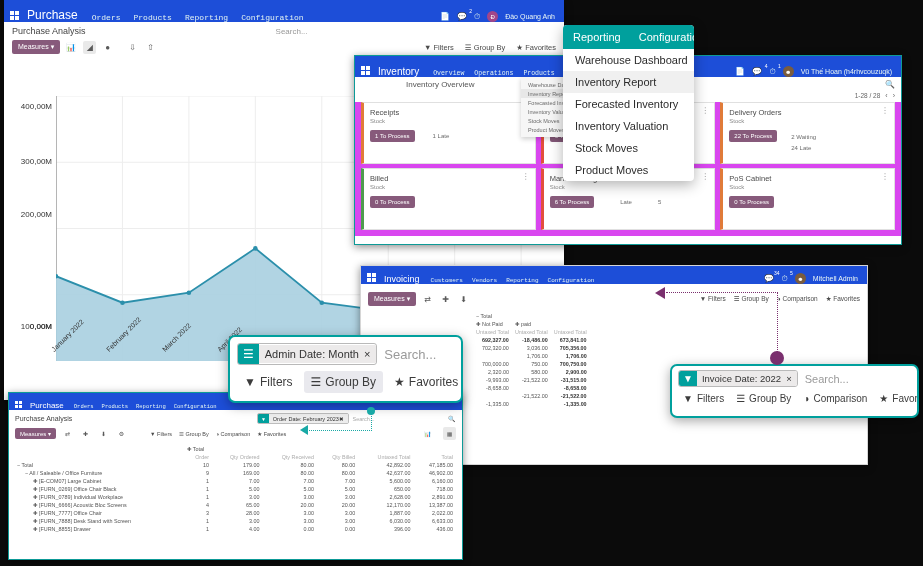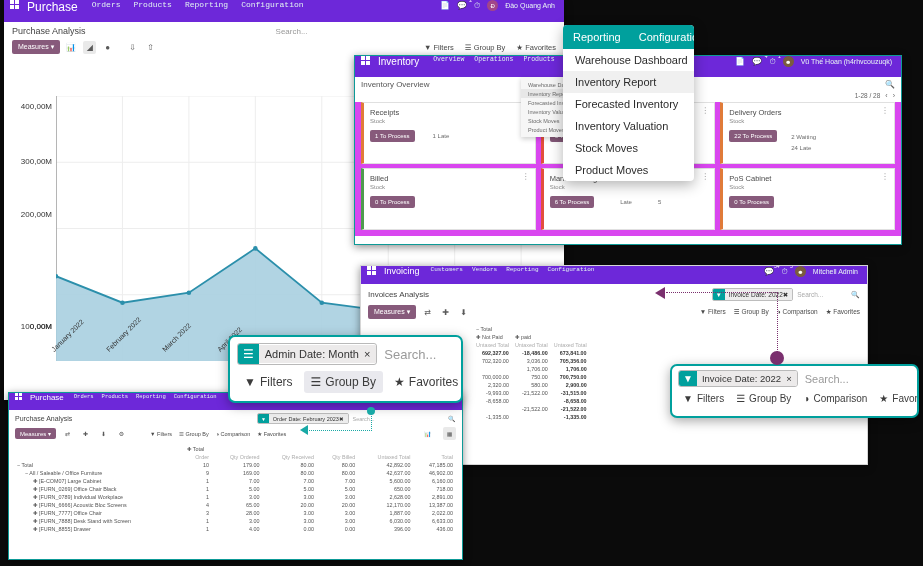--- a/index.html
+++ b/index.html
@@ -7,21 +7,21 @@
     margin: 0; padding: 0;
     width: 923px; height: 566px;
     background: #000;
     font-family: "Liberation Sans", sans-serif;
     overflow: hidden;
   }
   #stage { position: relative; width: 923px; height: 566px; background:#0b0b0b; }
 
   
   .win { position: absolute; background:#fff; overflow:hidden; box-shadow: 0 2px 8px rgba(0,0,0,.45); }
-  .navbar { background:#6d28d9; color:#fff; display:flex; align-items:flex-start; height:21px; padding:0 6px; }
+  .navbar { background:#1d4ed8; color:#fff; display:flex; align-items:flex-end; height:21px; padding:0 6px; }
   .grid-icon { display:inline-block; width:11px; height:11px; margin-right:6px; flex:none; }
   .grid-icon i { display:block; float:left; width:4px; height:4px; margin:0 1px 1px 0; background:#fff; }
   .app-name { font-size:12px; font-weight:400; margin-right:14px; white-space:nowrap; }
   .menu-link { font-size:8px; color:#e2f3f2; margin-right:13px; white-space:nowrap;font-family:Liberation Mono, monospace; }
   .nav-right { margin-left:auto; display:flex; align-items:center; gap:7px; padding-right:3px; }
   .nav-ico { position:relative; font-size:8px; color:#d8eceb; }
   .badge { position:absolute; top:-4px; right:-5px; font-size:5px; color:#fff; }
   .avatar { width:11px; height:11px; border-radius:50%; background:#a24689; color:#fff;
             font-size:6px; display:flex; align-items:center; justify-content:center; }
   .avatar.photo { background:#7a5c3e; }
@@ -191,21 +191,21 @@
       <span class="nav-right">
         <span class="nav-ico">📄</span>
         <span class="nav-ico">💬<span class="badge">4</span></span>
         <span class="nav-ico">⏱<span class="badge">1</span></span>
         <span class="avatar photo">☻</span>
         <span class="user-name">Vũ Thế Hoan (h4rhvcouzuqk)</span>
       </span>
     </div>
 
     <div style="display:flex; justify-content:space-between; align-items:center; padding:3px 6px;">
-      <span class="inv-title" style="padding:0;">Inventory Overview</span>
+      <span class="inv-title" style="padding:0;margin-left:45px;">Inventory Overview</span>
       <span style="font-size:8px; color:#777;">🔍</span>
     </div>
     <div style="display:flex; justify-content:flex-end; align-items:center; gap:5px; padding:0 6px 3px 6px;">
       <span style="font-size:6.5px; color:#666;">1-28 / 28</span>
       <span style="font-size:7px; color:#666;">‹</span>
       <span style="font-size:7px; color:#666;">›</span>
     </div>
 
     <div class="inv-body" style="display:flex; gap:5px; padding:0 6px 6px 6px;">
 
@@ -306,34 +306,20 @@
       <span class="menu-link" style="font-size:6px;">Configuration</span>
       <span class="nav-right">
         <span class="nav-ico">💬<span class="badge">34</span></span>
         <span class="nav-ico">⏱<span class="badge">5</span></span>
         <span class="avatar photo">☻</span>
         <span class="user-name">Mitchell Admin</span>
       </span>
     </div>
 
     <div style="padding:4px 7px 0 7px;">
-      <div style="display:flex; align-items:center;">
-        <span class="view-title" style="font-size:8px;">Invoices Analysis</span>
-        <span style="margin-left:auto; display:flex; align-items:center; gap:4px;">
-          <span class="facet">
-            <span class="f-ico">▼</span>
-            <span class="f-txt">
-                <span>Invoice Date: 2022</span> 
-                <span>✖</span>
-              </span>
-          </span>
-          <span style="font-size:6.5px; color:#aaa;">Search...</span>
-          <span style="font-size:7px; color:#777; margin-left:24px;">🔍</span>
-        </span>
-      </div>
       <div style="display:flex; align-items:center; margin-top:4px;">
         <span class="btn-measures"><span>Measures</span> ▾</span>
         <span class="tb-ico">⇄</span>
         <span class="tb-ico">✚</span>
         <span class="tb-ico">⬇</span>
         <span style="margin-left:auto; display:flex; gap:8px; font-size:6.5px; color:#4b4b4b;">
           <span>▼ <span>Filters</span></span>
           <span>☰ <span>Group By</span></span>
           <span>◑ <span>Comparison</span></span>
           <span>★ <span>Favorites</span></span>

